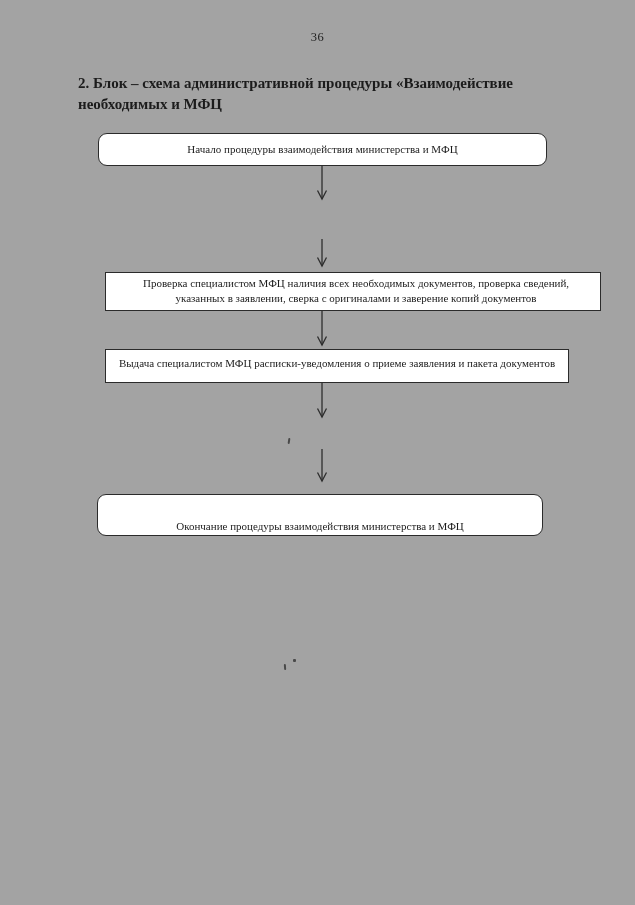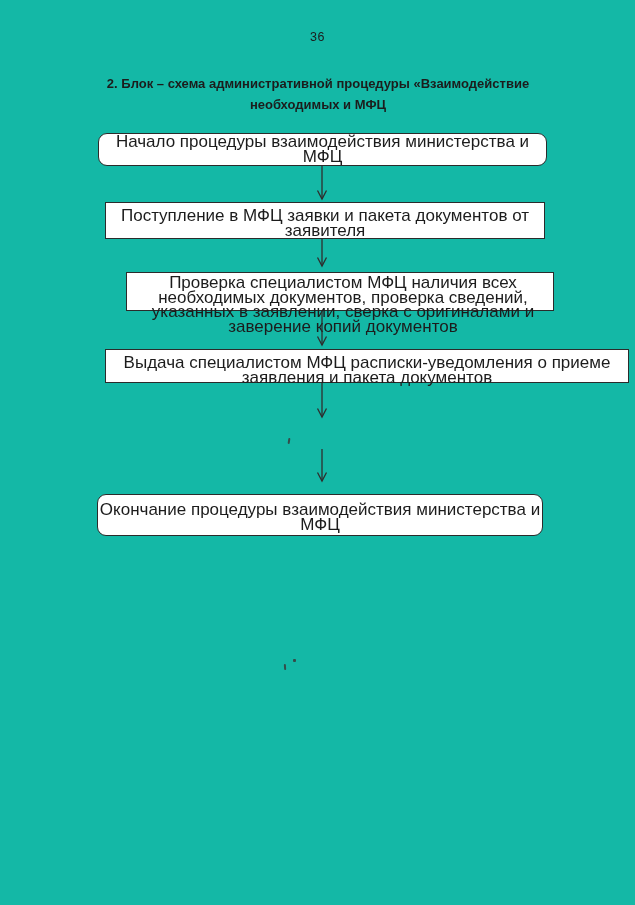--- a/index.html
+++ b/index.html
@@ -4,66 +4,65 @@
 <style>
   html, body {
     margin: 0;
     padding: 0;
     background: #ffffff;
   }
   .page {
     position: relative;
     width: 635px;
     height: 905px;
-    background: #14b8a6;
-    font-family: Liberation Sans, sans-serif;
+    background: #a3a3a3;
+    font-family: Liberation Serif, serif;
     color: #1c1c1c;
     overflow: hidden;
   }
   .page-number {
     position: absolute;
     top: 30px;
     left: 0;
     right: 0;
     text-align: center;
     font-size: 12.5px;
     letter-spacing: 0.5px;
   }
   .doc-title {
     position: absolute;
     top: 73px;
     left: 78px;
     width: 480px;
-    text-align: center;
     font-weight: bold;
-    font-size: 13px;
+    font-size: 15px;
     line-height: 21px;
   }
   .node {
     position: absolute;
     border: 1.4px solid #2b2b2b;
     background: #ffffff;
     display: flex;
-    justify-content: flex-start;
+    justify-content: center;
     box-sizing: border-box;
-    font-size: 17px;
+    font-size: 11px;
     line-height: 14.5px;
     text-align: center;
   }
   .node .label { display: block; }
   .node.rounded { border-radius: 9px; }
   .v-center { align-items: center; }
   .v-top    { align-items: flex-start; }
 
   .node-start  { left: 98px;  top: 133px; width: 449px; height: 33px; }
   .node-step1  { left: 105px; top: 202px; width: 440px; height: 37px; padding-top: 6px; }
-  .node-step2  { left: 105px; top: 272px; width: 428px; height: 39px; padding: 3px 14px 0 20px; margin-left: 21px; }
-  .node-step3  { left: 105px; top: 349px; width: 524px; height: 34px; padding-top: 6px; }
+  .node-step2  { left: 105px; top: 272px; width: 496px; height: 39px; padding: 3px 14px 0 20px; }
+  .node-step3  { left: 105px; top: 349px; width: 464px; height: 34px; padding-top: 6px; }
   .node-step4  { left: 102px; top: 421px; width: 446px; height: 25px; }
-  .node-end    { left: 97px;  top: 494px; width: 446px; height: 42px; padding-top: 8px; }
+  .node-end    { left: 97px;  top: 494px; width: 446px; height: 42px; padding-top: 24px; }
 
   .arrows {
     position: absolute;
     left: 0; top: 0;
     width: 635px; height: 905px;
     pointer-events: none;
   }
   .arrows line, .arrows polyline {
     stroke: #2e2e2e;
     stroke-width: 1.3;
@@ -89,23 +88,20 @@
 
   <div class="doc-title">
     <div>2. Блок – схема административной процедуры «Взаимодействие</div>
     <div>необходимых и МФЦ</div>
   </div>
 
   <div class="node rounded v-center node-start">
     <span class="label">Начало процедуры взаимодействия министерства и МФЦ</span>
   </div>
 
-  <div class="node v-top node-step1">
-    <span class="label">Поступление в МФЦ заявки и пакета документов от заявителя</span>
-  </div>
 
   <div class="node v-top node-step2">
     <span class="label">Проверка специалистом МФЦ наличия всех необходимых документов, проверка сведений, указанных в заявлении, сверка с оригиналами и  заверение копий документов</span>
   </div>
 
   <div class="node v-top node-step3">
     <span class="label">Выдача специалистом МФЦ расписки-уведомления о приеме заявления и  пакета документов</span>
   </div>
 
 

